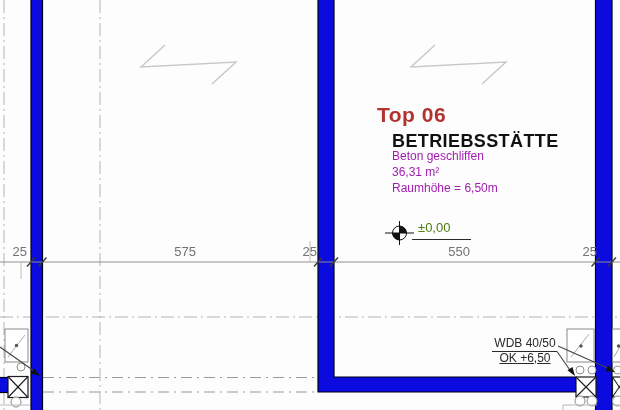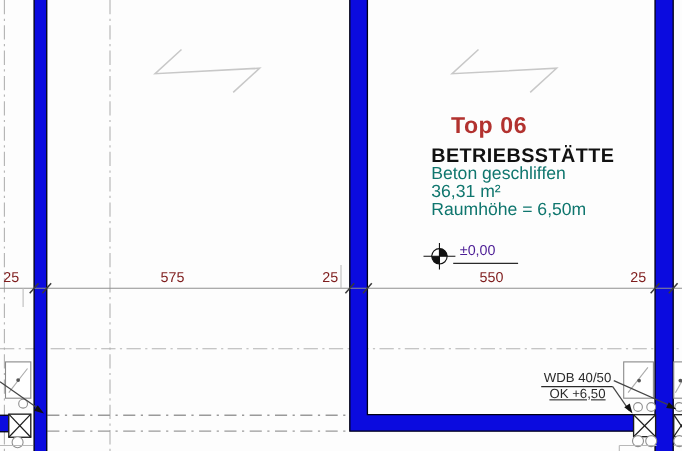--- a/index.html
+++ b/index.html
@@ -2,25 +2,25 @@
 <html style="--wall: #0b0bdf; --accent: #b2322f; --text: #1f1f1f;"><head>
 <meta charset="utf-8">
 <style>
   html,body{margin:0;padding:0;background:#ffffff;}
   .canvas{
     position:relative;width:620px;height:410px;overflow:hidden;
     background:#fdfdfd;font-family:"Liberation Sans", sans-serif;
   }
   .canvas svg{position:absolute;left:0;top:0;}
   .lbl{position:absolute;color:var(--text,#1f1f1f);white-space:nowrap;line-height:1.15;}
-  .dim{font-size:13px;color:#7f1d1d;text-align:left;}
+  .dim{font-size:13px;color:#737373;text-align:right;}
   .unit-title{font-size:21px;font-weight:bold;color:var(--accent,#b2322f);letter-spacing:0.5px;}
   .unit-type{font-size:18px;font-weight:bold;letter-spacing:0.4px;color:#111;}
-  .unit-info{font-size:16px;color:#0f766e;}
-  .level-label{font-size:13px;color:#4c1d95;}
+  .unit-info{font-size:12px;color:#a21caf;}
+  .level-label{font-size:13px;color:#4d7c0f;}
   .wdb{font-size:12px;color:#2a2a2a;text-align:center;width:70px;}
   
   .griddash{stroke:#b3b3b3;stroke-width:1;stroke-dasharray:13 4 2 4;fill:none;}
   .gatedash{stroke:#9a9a9a;stroke-width:1.2;stroke-dasharray:11 5 2 5;fill:none;}
   .zsym{stroke:#c8c8c8;stroke-width:1.4;fill:none;}
   .dimline{stroke:#8f8f8f;stroke-width:1;fill:none;}
   .tick{stroke:#3a3a3a;stroke-width:1.4;fill:none;}
   .extline{stroke:#bdbdbd;stroke-width:1;fill:none;}
   .wall{fill:var(--wall,#0b0bdf);stroke:#000014;stroke-width:1.2;}
   .colbox{fill:#ffffff;stroke:#8a8a8a;stroke-width:1;}
@@ -135,24 +135,24 @@
       <circle class="lvl" cx="399.5" cy="233" r="7" fill="#ffffff"></circle>
       <path class="lvlfill" d="M399.5,233 L399.5,226 A7,7 0 0 1 406.5,233 Z"></path>
       <path class="lvlfill" d="M399.5,233 L399.5,240 A7,7 0 0 1 392.5,233 Z"></path>
       <line class="under" x1="412" y1="239.5" x2="471" y2="239.5"></line>
     </g>
   </svg>
 
   <div class="lbl dim" style="left:3px;top:245px;width:24px;">25</div>
   <div class="lbl dim" style="left:146px;top:245px;width:50px;">575</div>
   <div class="lbl dim" style="left:293px;top:245px;width:24px;">25</div>
-  <div class="lbl dim" style="left:436px;top:245px;width:50px;">550</div>
+  <div class="lbl dim" style="left:420px;top:245px;width:50px;">550</div>
   <div class="lbl dim" style="left:573px;top:245px;width:24px;">25</div>
 
-  <div class="lbl unit-title" style="left:410px;top:103px;">Top 06</div>
+  <div class="lbl unit-title" style="left:377px;top:103px;">Top 06</div>
   <div class="lbl unit-type" style="left:392px;top:131px;">BETRIEBSSTÄTTE</div>
   <div class="lbl unit-info" style="left:392px;top:150px;">Beton geschliffen</div>
   <div class="lbl unit-info" style="left:392px;top:166px;">36,31 m²</div>
   <div class="lbl unit-info" style="left:392px;top:182px;">Raumhöhe = 6,50m</div>
 
   <div class="lbl level-label" style="left:418px;top:221px;">±0,00</div>
 
   <div class="lbl wdb" style="left:490px;top:337px;">WDB 40/50</div>
   <div class="lbl wdb" style="left:490px;top:352px;text-decoration:underline;">OK +6,50</div>
 

